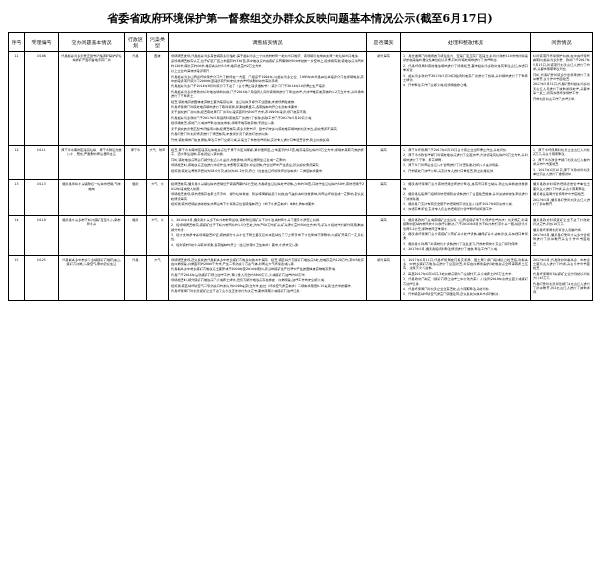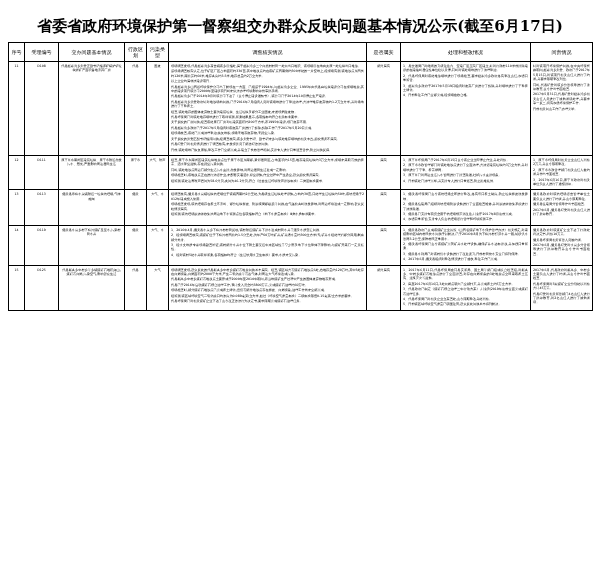--- a/index.html
+++ b/index.html
@@ -17,23 +17,23 @@
   .page {
     width: 600px;
     height: 580px;
     box-sizing: border-box;
     padding: 6px 8px 0 8px;
   }
   .doc-title {
     text-align: center;
     font-family: "DejaVu Serif", "Liberation Serif", serif;
     font-weight: bold;
-    font-size: 15px;
+    font-size: 11px;
     letter-spacing: 0px;
-    margin: 11px 0 6px 0;
+    margin: 5px 0 6px 0;
     white-space: nowrap;
   }
   table.main {
     border-collapse: collapse;
     width: 584px;
     table-layout: fixed;
   }
   table.main th, table.main td {
     border: 1px solid #000000;
     vertical-align: top;

